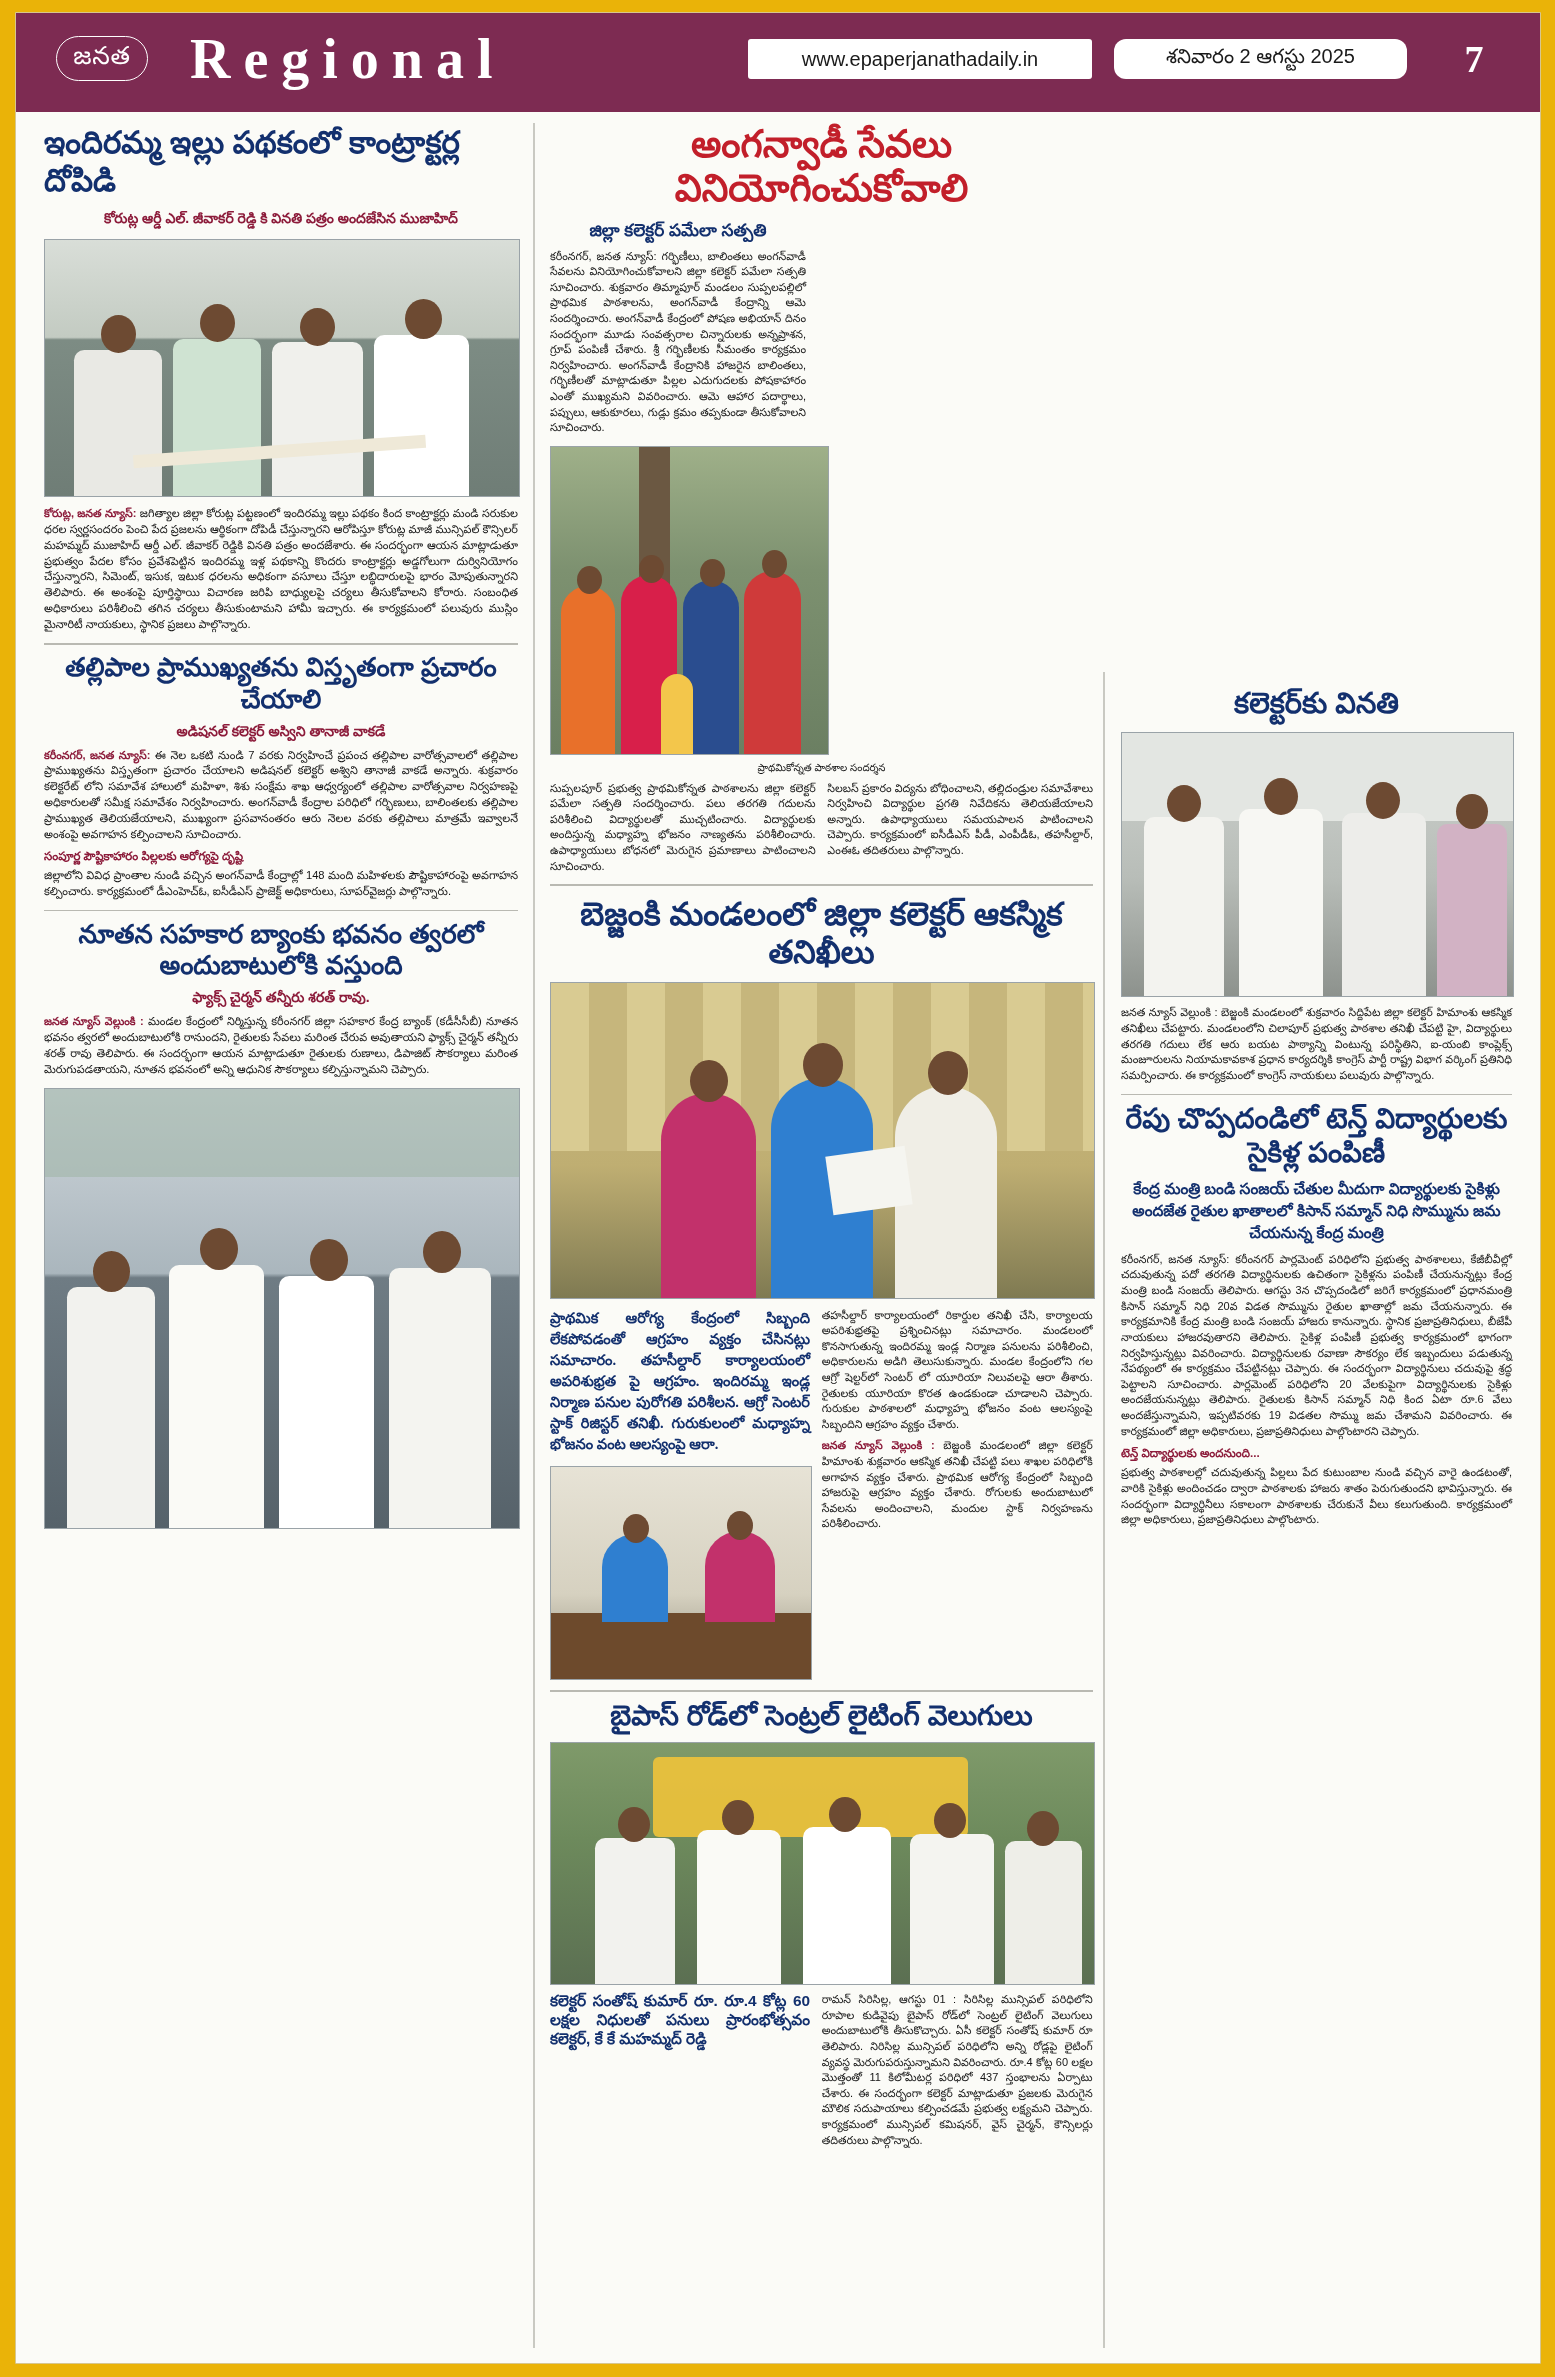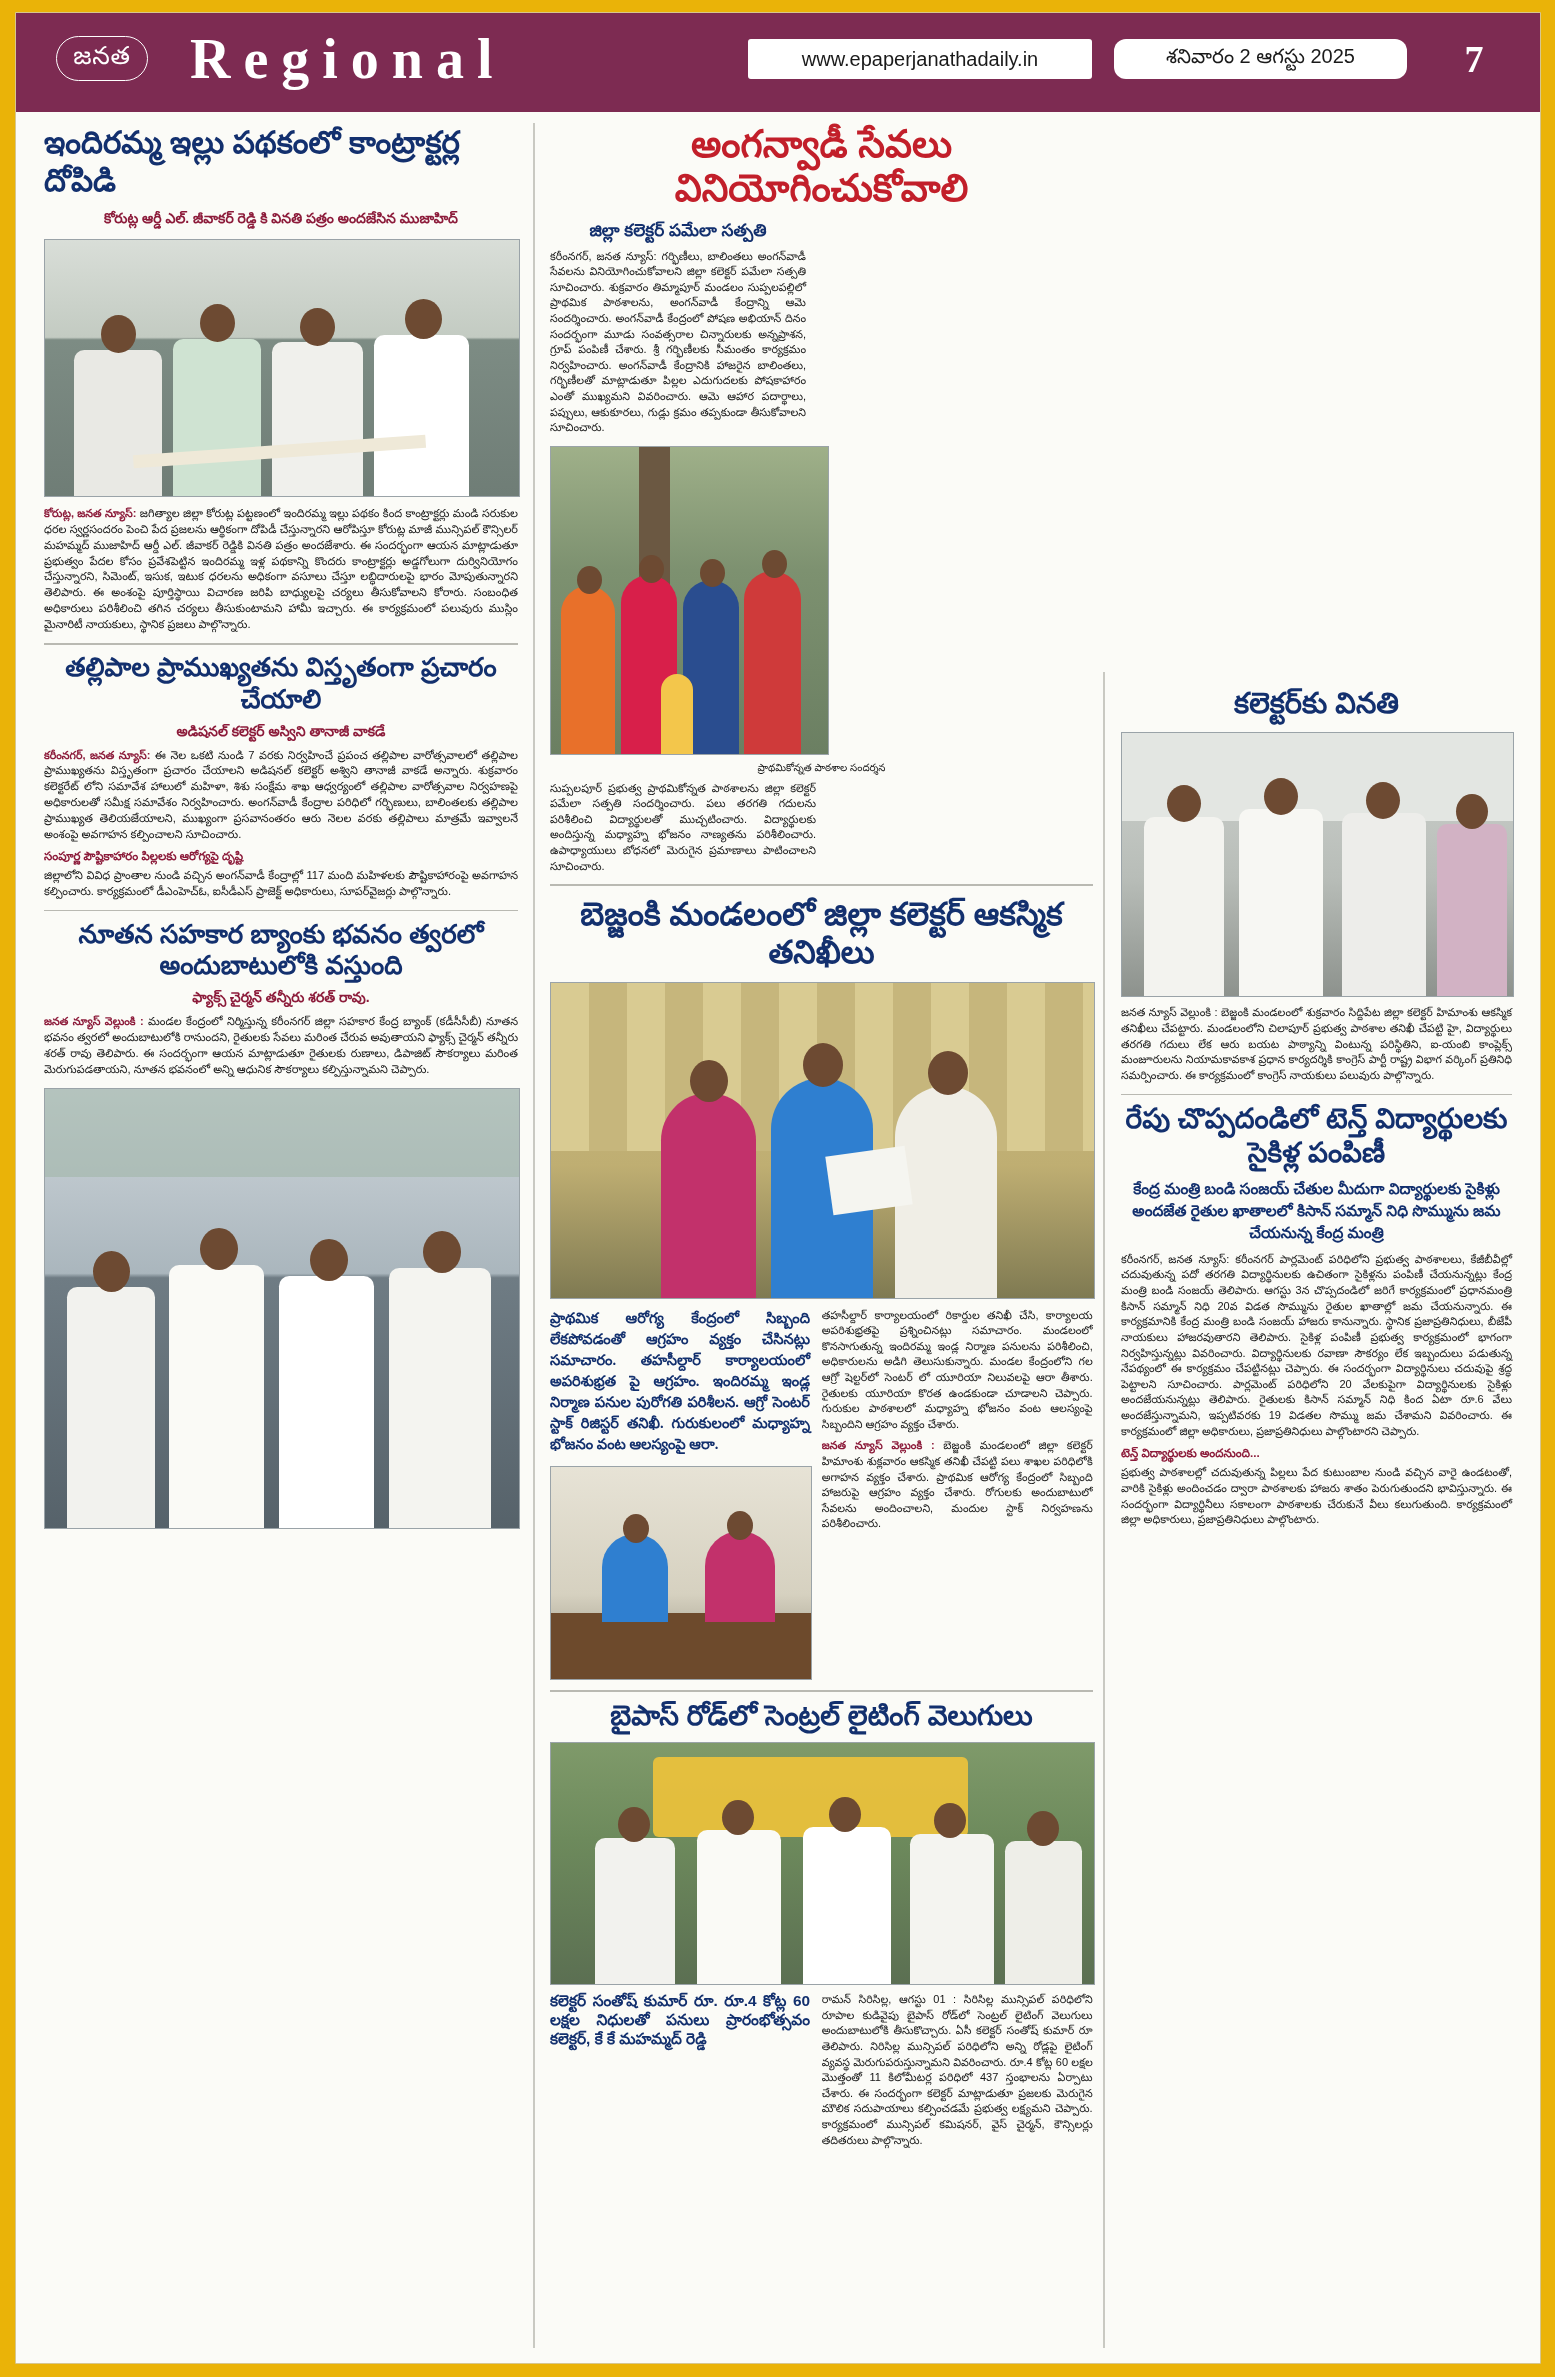--- a/index.html
+++ b/index.html
@@ -88,21 +88,21 @@
     <div class="sub tel" style="font-size:14px;text-align:center;margin-top:7.3px;">అడిషనల్ కలెక్టర్ అస్విని తానాజీ వాకడే</div>
 
 
     <div class="body tel" style="margin-top:7.3px;">
       <span class="byline">కరీంనగర్, జనత న్యూస్:</span>
       <span>ఈ నెల ఒకటి నుండి 7 వరకు నిర్వహించే ప్రపంచ తల్లిపాల వారోత్సవాలలో తల్లిపాల ప్రాముఖ్యతను విస్తృతంగా ప్రచారం చేయాలని అడిషనల్ కలెక్టర్ అశ్విని తానాజీ వాకడే అన్నారు. శుక్రవారం కలెక్టరేట్ లోని సమావేశ హాలులో మహిళా, శిశు సంక్షేమ శాఖ ఆధ్వర్యంలో తల్లిపాల వారోత్సవాల నిర్వహణపై అధికారులతో సమీక్ష సమావేశం నిర్వహించారు. అంగన్‌వాడీ కేంద్రాల పరిధిలో గర్భిణులు, బాలింతలకు తల్లిపాల ప్రాముఖ్యత తెలియజేయాలని, ముఖ్యంగా ప్రసవానంతరం ఆరు నెలల వరకు తల్లిపాలు మాత్రమే ఇవ్వాలనే అంశంపై అవగాహన కల్పించాలని సూచించారు.</span>
     </div>
     <div style="clear:both;"></div>
 
     <div class="sub tel" style="font-size:11.7px;margin-top:5.9px;">సంపూర్ణ పౌష్టికాహారం పిల్లలకు ఆరోగ్యపై దృష్టి</div>
-    <div class="body tel" style="margin-top:4.4px;">జిల్లాలోని వివిధ ప్రాంతాల నుండి వచ్చిన అంగన్‌వాడీ కేంద్రాల్లో 117 మంది మహిళలకు పౌష్టికాహారంపై అవగాహన కల్పించారు. కార్యక్రమంలో డీఎంహెచ్‌ఓ, ఐసీడీఎస్ ప్రాజెక్ట్ అధికారులు, సూపర్‌వైజర్లు పాల్గొన్నారు.</div>
+    <div class="body tel" style="margin-top:4.4px;">జిల్లాలోని వివిధ ప్రాంతాల నుండి వచ్చిన అంగన్‌వాడీ కేంద్రాల్లో 148 మంది మహిళలకు పౌష్టికాహారంపై అవగాహన కల్పించారు. కార్యక్రమంలో డీఎంహెచ్‌ఓ, ఐసీడీఎస్ ప్రాజెక్ట్ అధికారులు, సూపర్‌వైజర్లు పాల్గొన్నారు.</div>
 
     <div class="hrule" style="position:relative;margin:10.2px 0 7.3px 0;width:474px;"></div>
 
     <div class="hl tel" style="font-size:26px;text-align:center;">నూతన సహకార బ్యాంకు భవనం త్వరలో అందుబాటులోకి వస్తుంది</div>
     <div class="sub tel" style="font-size:14px;text-align:center;margin-top:7.3px;">ఫ్యాక్స్ చైర్మన్ తన్నీరు శరత్ రావు.</div>
 
     <div class="body tel" style="margin-top:7.3px;">
       <span class="byline">జనత న్యూస్ వెల్లుంకి :</span>
       <span>మండల కేంద్రంలో నిర్మిస్తున్న కరీంనగర్ జిల్లా సహకార కేంద్ర బ్యాంక్ (కడీసీసీబీ) నూతన భవనం త్వరలో అందుబాటులోకి రానుందని, రైతులకు సేవలు మరింత చేరువ అవుతాయని ఫ్యాక్స్ చైర్మన్ తన్నీరు శరత్ రావు తెలిపారు. ఈ సందర్భంగా ఆయన మాట్లాడుతూ రైతులకు రుణాలు, డిపాజిట్ సౌకర్యాలు మరింత మెరుగుపడతాయని, నూతన భవనంలో అన్ని ఆధునిక సౌకర్యాలు కల్పిస్తున్నామని చెప్పారు.</span>
     </div>
@@ -142,20 +142,21 @@
         <div class="fig" style="left:193px;width:57px;height:183px;background:#cf3a3a;border-radius:28.5px 28.5px 0 0;"></div>
         <div class="head" style="left:211px;bottom:176px;width:25px;height:28px;"></div>
         <div class="fig" style="left:110px;width:32px;height:80px;background:#f3c64b;border-radius:16px 16px 0 0;"></div>
       </div>
     </div>
 
     <div class="cap tel" style="text-align:center;margin-top:5.9px;font-size:10.2px;">ప్రాథమికోన్నత పాఠశాల సందర్శన</div>
 
     <div style="display:flex;gap:11.7px;margin-top:5.9px;">
       <div class="body tel" style="width:266px;font-size:11px;">సుప్పలపూర్ ప్రభుత్వ ప్రాథమికోన్నత పాఠశాలను జిల్లా కలెక్టర్ పమేలా సత్పతి సందర్శించారు. పలు తరగతి గదులను పరిశీలించి విద్యార్థులతో ముచ్చటించారు. విద్యార్థులకు అందిస్తున్న మధ్యాహ్న భోజనం నాణ్యతను పరిశీలించారు. ఉపాధ్యాయులు బోధనలో మెరుగైన ప్రమాణాలు పాటించాలని సూచించారు.</div>
+      <div class="body tel" style="width:266px;font-size:11px;">సిలబస్ ప్రకారం విద్యను బోధించాలని, తల్లిదండ్రుల సమావేశాలు నిర్వహించి విద్యార్థుల ప్రగతి నివేదికను తెలియజేయాలని అన్నారు. ఉపాధ్యాయులు సమయపాలన పాటించాలని చెప్పారు. కార్యక్రమంలో ఐసీడీఎస్ పీడీ, ఎంపీడీఓ, తహసీల్దార్, ఎంఈఓ తదితరులు పాల్గొన్నారు.</div>
     </div>
 
     <div class="hrule" style="position:relative;margin:10.2px 0 8.8px 0;width:543px;"></div>
 
     <div class="hl tel" style="font-size:32px;text-align:center;line-height:1.2;">బెజ్జంకి మండలంలో జిల్లా కలెక్టర్ ఆకస్మిక తనిఖీలు</div>
 
     <div class="photo" style="width:543px;height:315px;margin-top:10.2px;">
       <div style="position:absolute;inset:0;background:linear-gradient(180deg,#c9bb84 0%,#bfae72 58%,#7f7a52 100%);"></div>
       <div style="position:absolute;left:0;top:0;width:543px;height:168px;background:repeating-linear-gradient(90deg,#d9cb92 0 38px,#c6b67c 38px 76px);"></div>
       <div class="fig" style="left:110px;width:95px;height:205px;background:#c2316b;border-radius:48px 48px 0 0;"></div>

